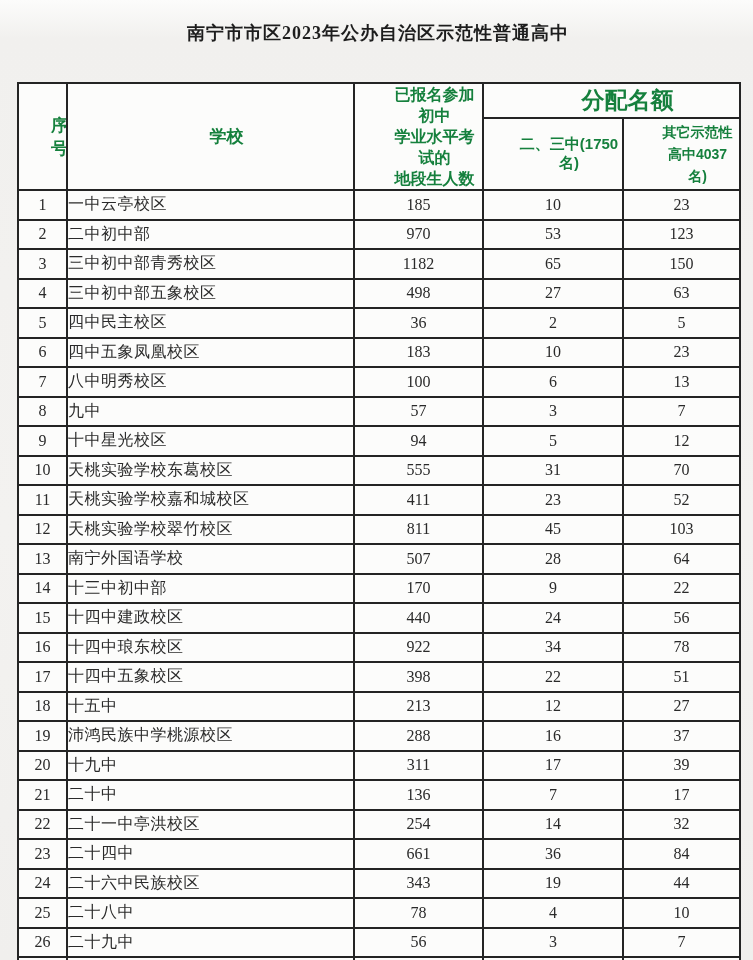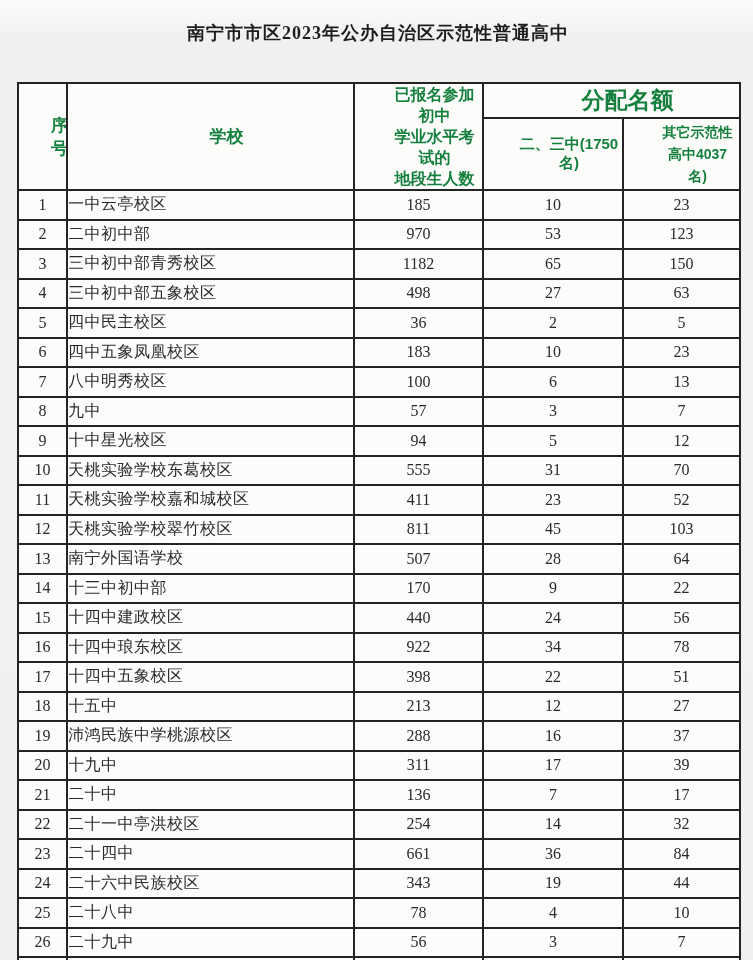--- a/index.html
+++ b/index.html
@@ -82,21 +82,20 @@
   td.c-index, td.c-num {
     text-align: center;
     font-family: "Liberation Serif", "DejaVu Serif", serif;
   }
   td.c-school {
     text-align: left;
     padding-left: 8px;
     font-size: 17px;
     letter-spacing: 0.5px;
     white-space: nowrap;
-    border-radius: 10px;
   }
 </style>
 </head>
 <body>
 
 <div class="doc-title">
   <div>南宁市市区2023年公办自治区示范性普通高中</div>
 </div>
 
 <table class="alloc">

